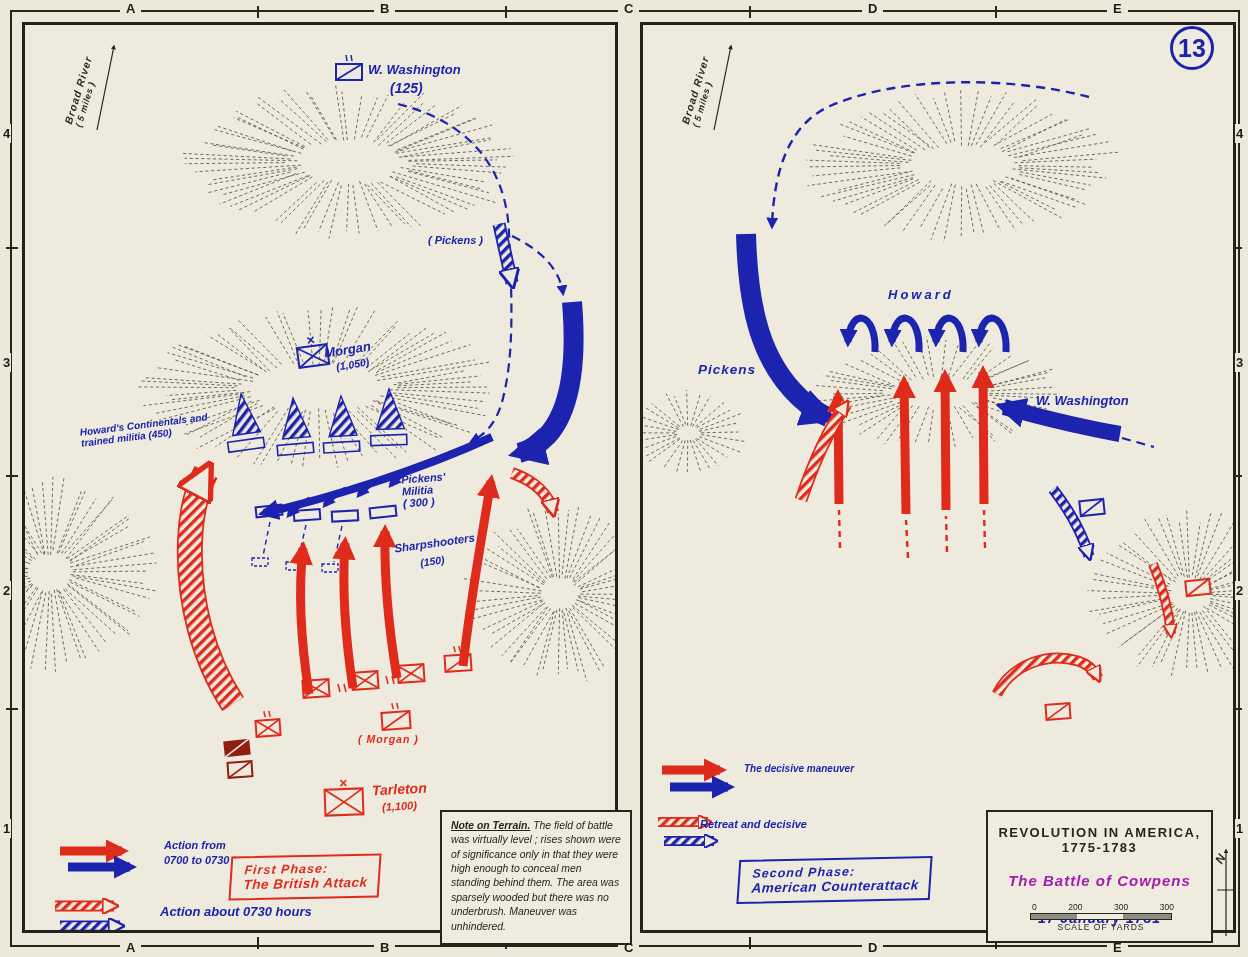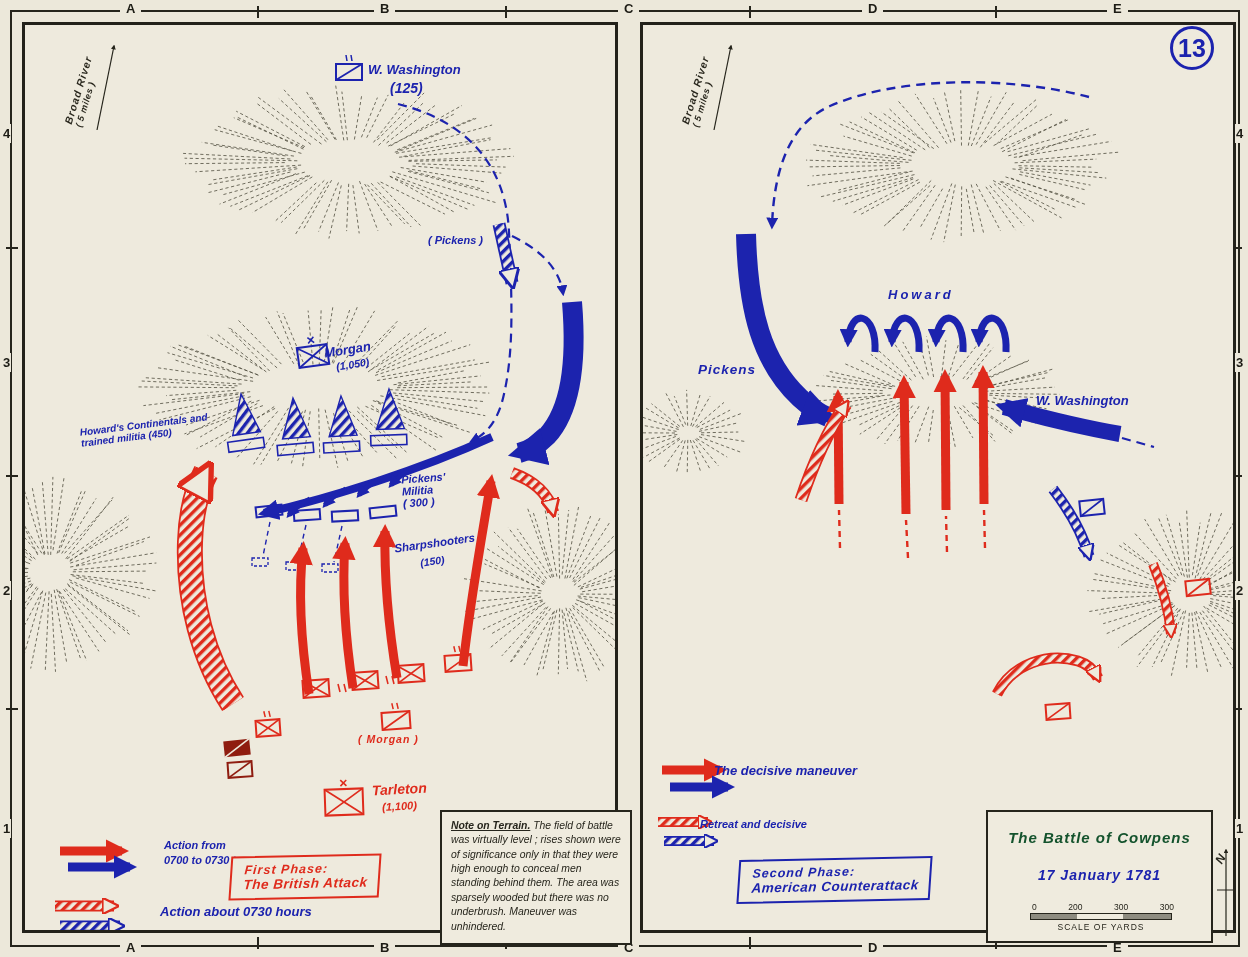--- a/index.html
+++ b/index.html
@@ -28,21 +28,21 @@
   .phasebox .l2{font-size:13.5px;font-weight:bold;font-style:italic;letter-spacing:0.5px;}
   #first-phase-box{border:2.5px solid #df2b1c;transform:skewX(-5deg) rotate(-1.2deg);}
   #second-phase-box{border:2.5px solid #1c23ae;transform:skewX(-5deg) rotate(-1.2deg);}
   #terrain-note{position:absolute;z-index:5;left:440px;top:810px;width:192px;height:135px;
     border:2px solid #26251c;background:#efebde;box-sizing:border-box;padding:7px 9px;
     font-style:italic;font-size:10.4px;line-height:1.38;color:#26251c;}
   #terrain-note .tn-title{font-weight:bold;text-decoration:underline;font-style:italic;}
   #title-box{position:absolute;z-index:5;left:986px;top:810px;width:227px;height:133px;
     border:2px solid #26251c;background:#efebde;box-sizing:border-box;text-align:center;}
   #title-box .series{margin-top:13px;font-size:13px;letter-spacing:1.5px;color:#26251c;font-weight:bold;}
-  #title-box .bt{margin-top:17px;font-size:15px;font-weight:bold;font-style:italic;color:#14532d;letter-spacing:1px;}
+  #title-box .bt{margin-top:17px;font-size:15px;font-weight:bold;font-style:italic;color:#a21caf;letter-spacing:1px;}
   #title-box .bd{margin-top:21px;font-size:14px;font-weight:bold;font-style:italic;color:#1c23ae;letter-spacing:1px;}
   .scalebar{position:absolute;left:42px;bottom:9px;width:142px;z-index:5;}
   .sticks{display:flex;justify-content:space-between;font-size:8.5px;color:#26251c;margin-bottom:1px;transform:translateX(2px);}
   .sbar{height:5px;border:1px solid #26251c;background:linear-gradient(90deg,#8e8c80 0 33%,#efebde 33% 66%,#8e8c80 66%);}
   .slabel{font-size:8.5px;letter-spacing:1px;color:#26251c;text-align:center;margin-top:2px;}
   #badge-13{position:absolute;z-index:5;left:1170px;top:26px;width:44px;height:44px;border:3px solid #1c23ae;
     border-radius:50%;box-sizing:border-box;display:flex;align-items:center;justify-content:center;
     font-size:25px;font-weight:bold;color:#1c23ae;background:#eeeadd;}
   #north-n{position:absolute;z-index:5;left:1216px;top:852px;font-size:12px;font-style:italic;font-weight:bold;
     color:#26251c;transform:rotate(-60deg);}
@@ -345,27 +345,28 @@
 </div>
 <div id="terrain-note"><span class="tn-title">Note on Terrain.</span><span> The field of battle was virtually level ;  rises shown were of significance only in that they were high enough to conceal men standing behind them. The area was sparsely wooded but there was no underbrush. Maneuver was unhindered.</span></div>
 
 <div class="mlbl river" style="left:679px;top:122px">
   <div>Broad River</div>
   <div class="sub">( 5 miles )</div>
 </div>
 <div class="mlbl blue" style="left:888px;top:287px;font-size:13px;letter-spacing:3px">Howard</div>
 <div class="mlbl blue" style="left:698px;top:362px;font-size:13.5px;letter-spacing:1px">Pickens</div>
 <div class="mlbl blue" style="left:1036px;top:393px;font-size:13px">W. Washington</div>
-<div class="mlbl blue" style="left:714px;top:763px;font-size:13px">The decisive maneuver</div>
+<div class="mlbl blue" style="left:744px;top:763px;font-size:10px">The decisive maneuver</div>
 <div class="mlbl blue" style="left:700px;top:818px;font-size:11px">Retreat and decisive</div>
 <div class="phasebox blue" id="second-phase-box" style="left:738px;top:858px">
   <div class="l1">Second Phase:</div>
   <div class="l2">American Counterattack</div>
 </div>
 <div id="title-box">
+  <div class="series">REVOLUTION IN AMERICA, 1775-1783</div>
   <div class="bt">The Battle of Cowpens</div>
   <div class="bd">17 January 1781</div>
   <div class="scalebar">
     <div class="sticks">
       <span>0</span>
       <span>200</span>
       <span>300</span>
       <span>300</span>
     </div>
     <div class="sbar"></div>

